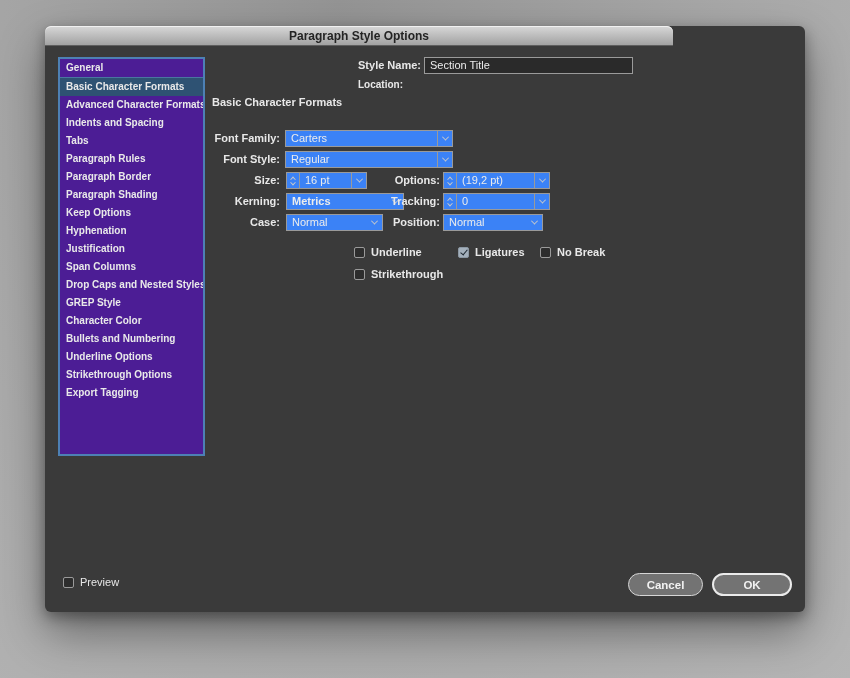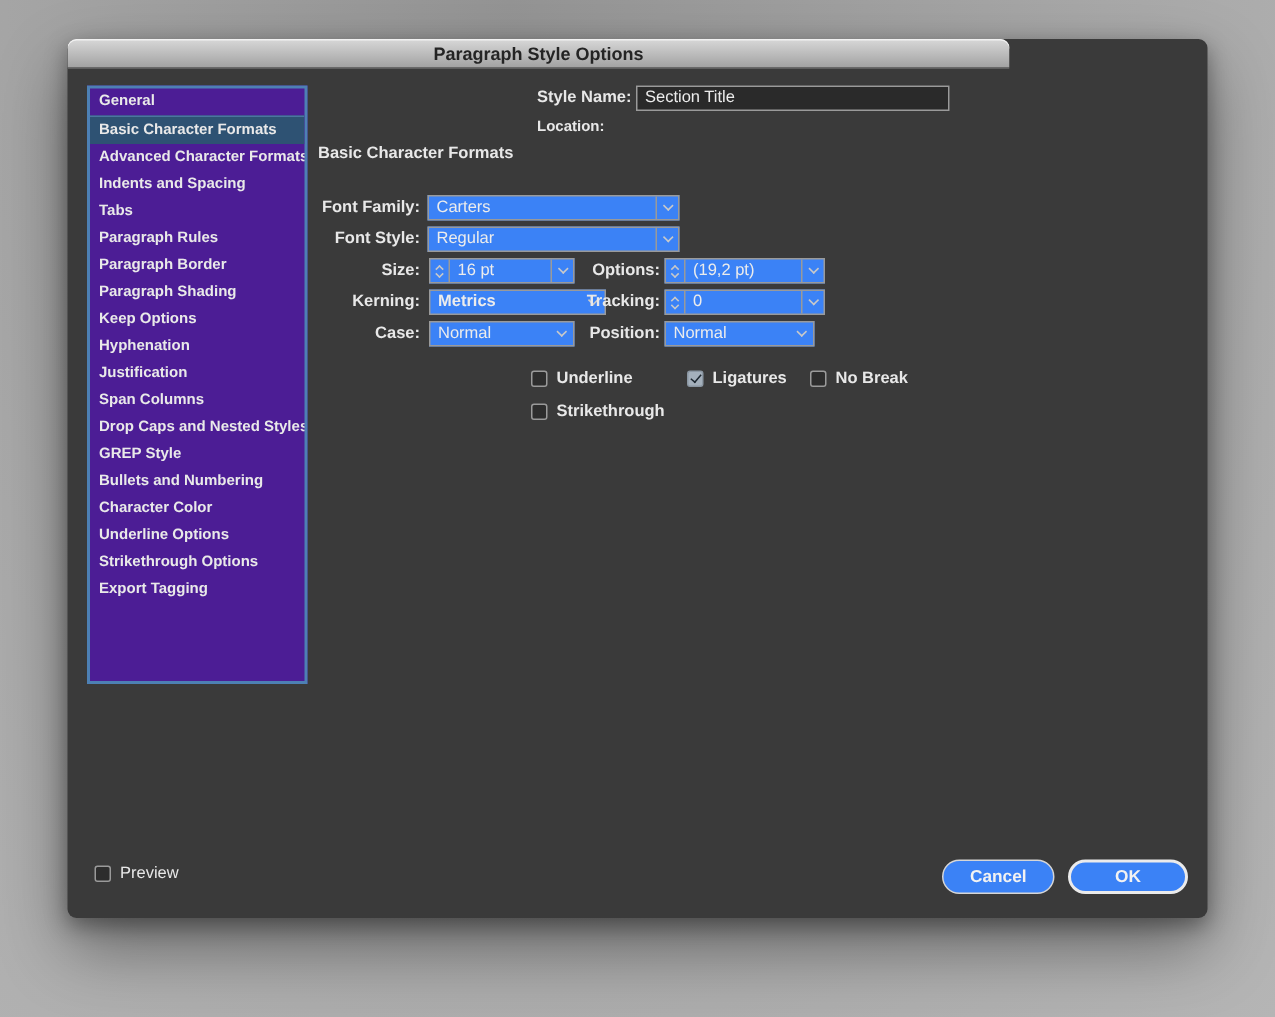--- a/index.html
+++ b/index.html
@@ -67,21 +67,21 @@
   .checkbox.checked::after {
     content:""; position:absolute; left:3px; top:0.5px;
     width:3px; height:6px;
     border-right:1.8px solid #1d2730; border-bottom:1.8px solid #1d2730;
     transform:rotate(40deg);
   }
   .cb-label { font-size:11px; font-weight:bold; color:#e8e8e8; white-space:nowrap; }
   
   .btn {
     position:absolute; height:23px; border-radius:12px;
-    background:#3b82f6; border:1.5px solid #d6d6d6;
+    background:#737373; border:1.5px solid #d6d6d6;
     color:#f2f2f2; font-size:11.5px; font-weight:bold;
     display:flex; align-items:center; justify-content:center; cursor:default;
   }
   .btn.default { border-width:2px; border-color:#ebebeb; }
   .section-title { position:absolute; font-size:11px; font-weight:bold; color:#e8e8e8; white-space:nowrap; }
 </style>
 </head>
 <body>
 
 <div class="dialog">
@@ -98,22 +98,22 @@
       <div class="side-item">Tabs</div>
       <div class="side-item">Paragraph Rules</div>
       <div class="side-item">Paragraph Border</div>
       <div class="side-item">Paragraph Shading</div>
       <div class="side-item">Keep Options</div>
       <div class="side-item">Hyphenation</div>
       <div class="side-item">Justification</div>
       <div class="side-item">Span Columns</div>
       <div class="side-item">Drop Caps and Nested Styles</div>
       <div class="side-item">GREP Style</div>
+      <div class="side-item">Character Color</div>
       <div class="side-item">Bullets and Numbering</div>
-      <div class="side-item">Character Color</div>
       <div class="side-item">Underline Options</div>
       <div class="side-item">Strikethrough Options</div>
       <div class="side-item">Export Tagging</div>
     </div>
 
   <div class="lbl" style="left:290px; top:31px; width:86px;">Style Name:</div>
   <div class="input" style="left:379px; top:31px; width:209px; height:17px;">Section Title</div>
   <div class="lbl" style="left:280px; top:53px; width:78px; font-size:10px; line-height:12px;">Location:</div>
 
   <div class="section-title" style="left:167px; top:70px;">Basic Character Formats</div>
@@ -128,21 +128,21 @@
 
   <div class="lbl" style="left:95px; top:125px; width:140px;">Font Style:</div>
   <div class="combo seg" style="left:240px; top:125px; width:168px;">
     <div class="txt">Regular</div>
     <div class="dd">
         <span class="chv down"></span>
       </div>
   </div>
 
   <div class="lbl" style="left:95px; top:146px; width:140px;">Size:</div>
-  <div class="combo seg" style="left:241px; top:146px; width:97px;">
+  <div class="combo seg" style="left:241px; top:146px; width:81px;">
     <div class="stepper">
       <span class="chv up"></span>
       <span class="chv down"></span>
     </div>
     <div class="txt">16 pt</div>
     <div class="dd">
         <span class="chv down"></span>
       </div>
   </div>
   <div class="lbl" style="left:295px; top:146px; width:100px;">Options:</div>

